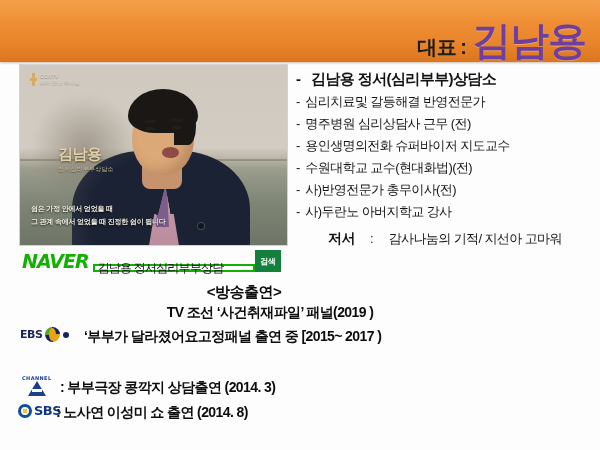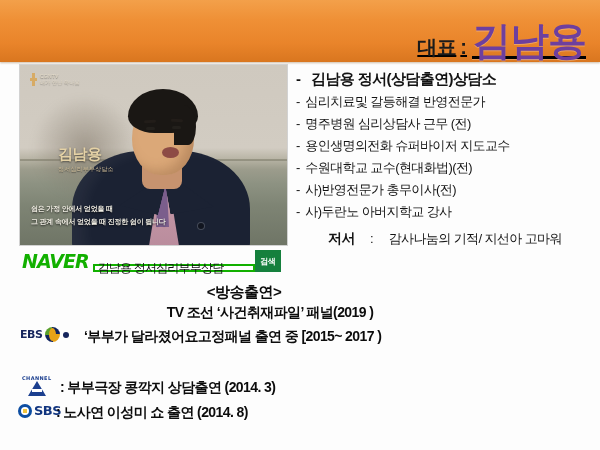--- a/index.html
+++ b/index.html
@@ -32,21 +32,20 @@
     box-shadow: 0 1px 2px rgba(120,70,10,0.35);
   }
   #header-title-wrap {
     position: absolute;
     right: 14px;
     bottom: 1px;
     display: flex;
     align-items: baseline;
     gap: 2px;
     white-space: nowrap;
-    text-decoration: underline;
   }
   .hdr-role {
     font-size: 20px;
     font-weight: bold;
     color: #1b1b1b;
     letter-spacing: -0.5px;
   }
   .hdr-colon {
     font-size: 20px;
     font-weight: bold;
@@ -427,21 +426,21 @@
 
     <div class="photo-caption">
       <span>쉼은 가정 안에서 얻었을 때</span>
       <span>그 관계 속에서 얻었을 때 진정한 쉼이 됩니다</span>
     </div>
   </div>
 
   <div id="profile-list">
     <div class="pl-row first">
       <span class="pl-dash">-</span>
-      <span class="pl-text">김남용 정서(상담출연)상담소</span>
+      <span class="pl-text">김남용 정서(심리부부)상담소</span>
     </div>
     <div class="pl-row">
       <span class="pl-dash">-</span>
       <span class="pl-text">심리치료및 갈등해결 반영전문가</span>
     </div>
     <div class="pl-row">
       <span class="pl-dash">-</span>
       <span class="pl-text">명주병원 심리상담사 근무 (전)</span>
     </div>
     <div class="pl-row">

